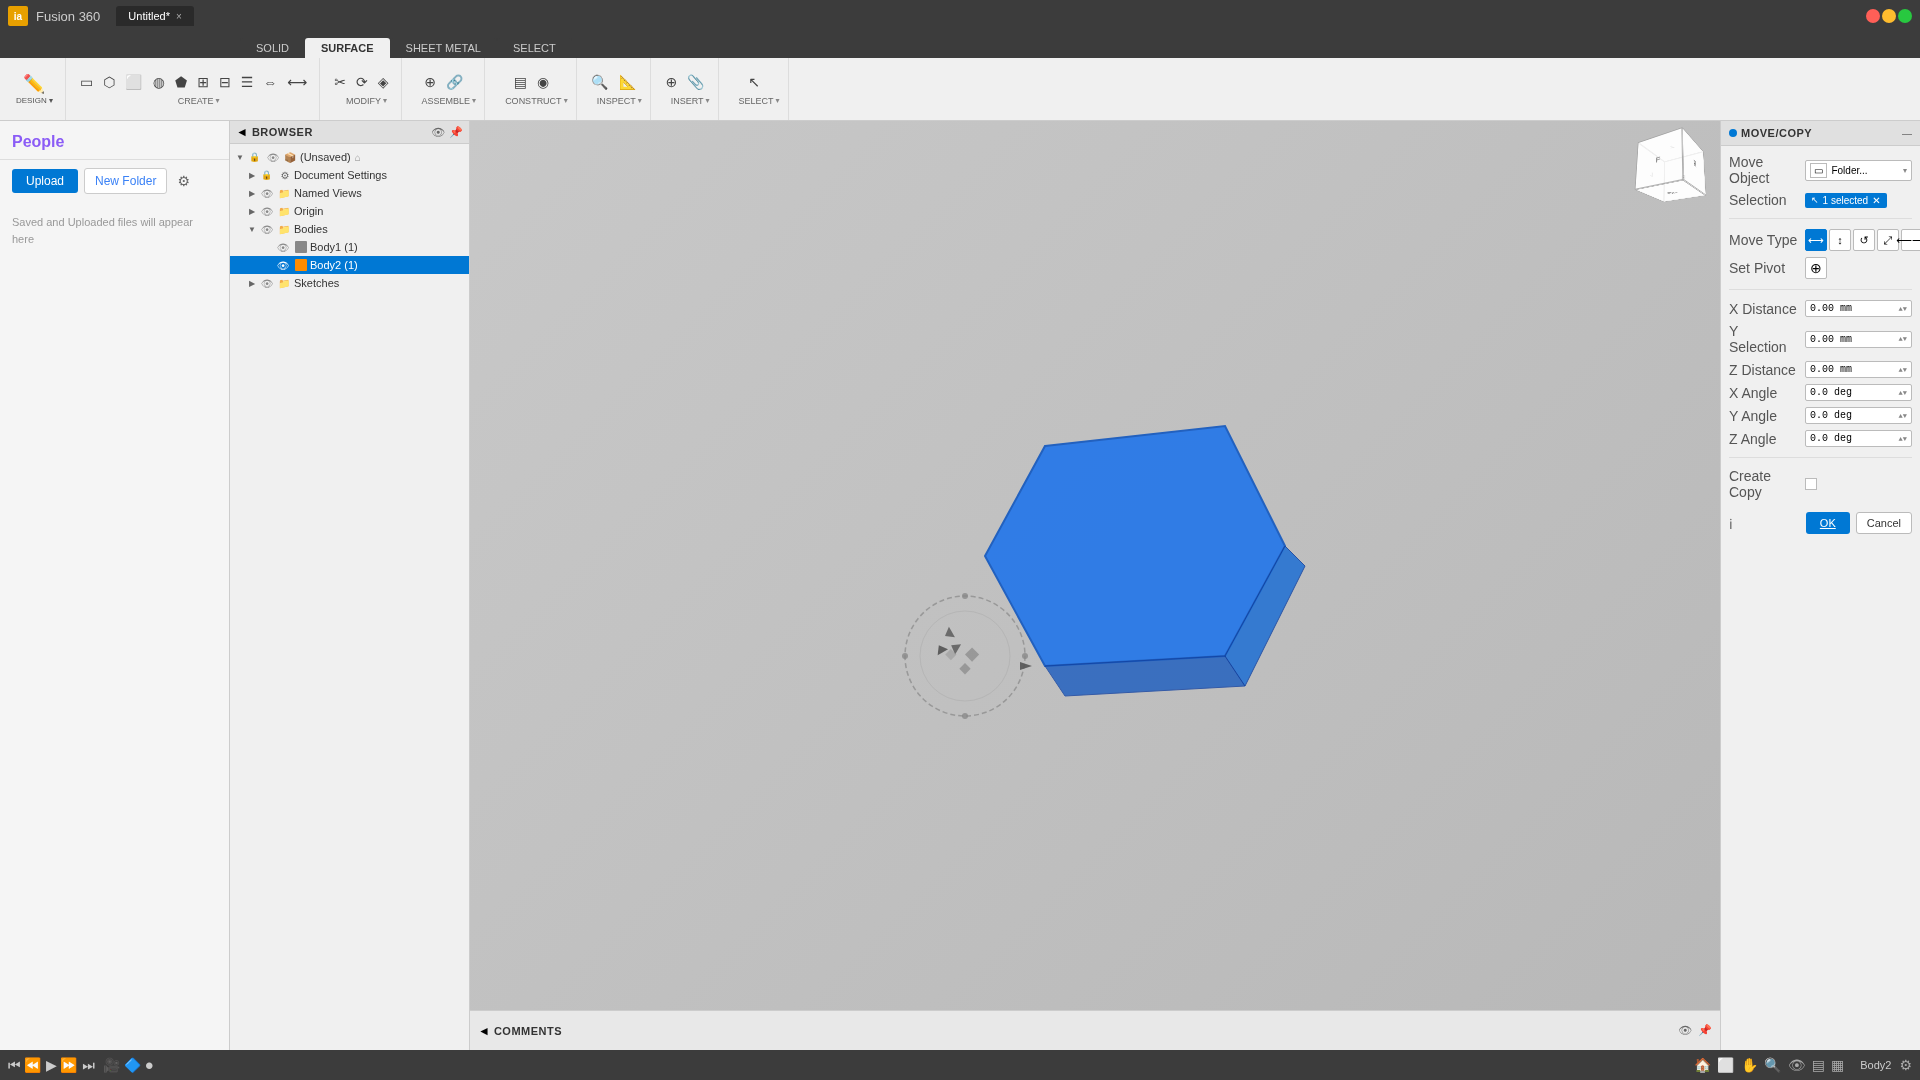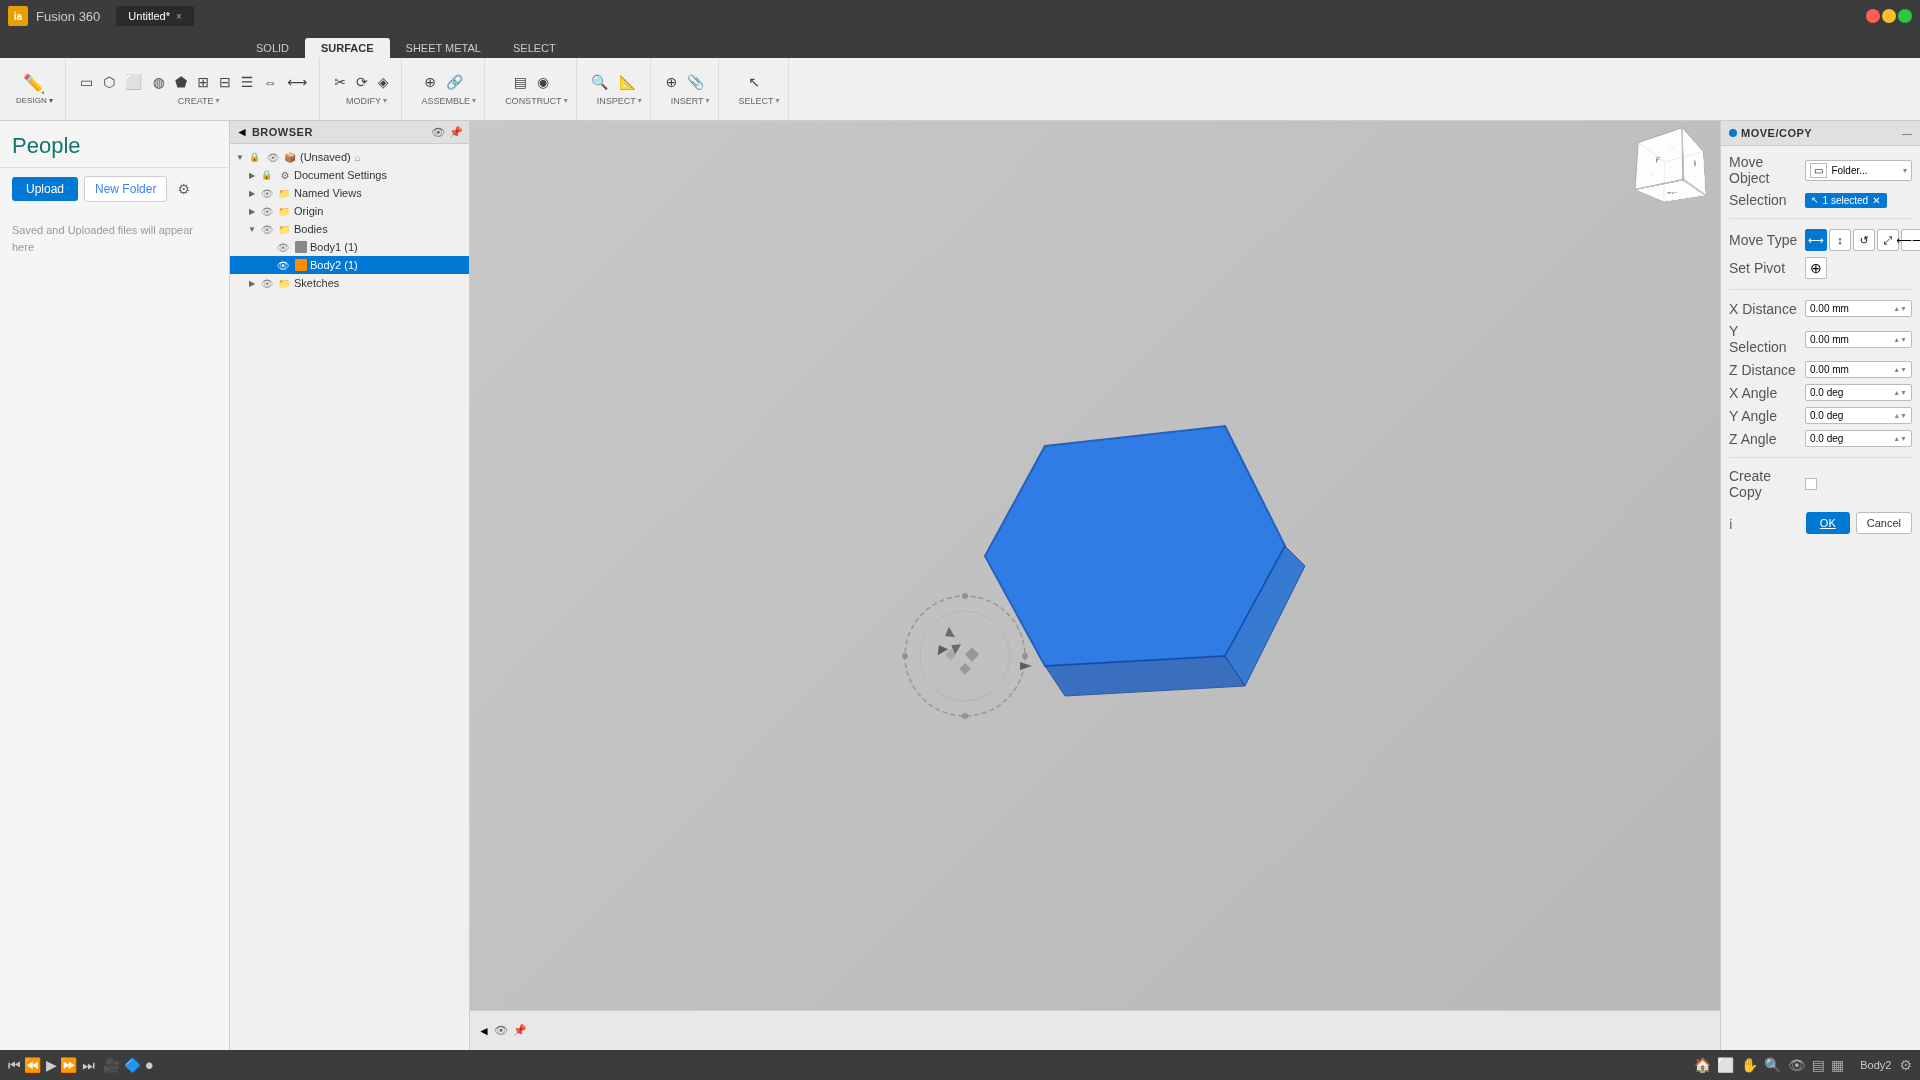--- a/index.html
+++ b/index.html
@@ -36,21 +36,21 @@
     .tb-btn-small .icon { font-size: 14px; color: #444; }
     .group-with-arrow { display: flex; align-items: center; margin-left: 10px; }
     .group-arrow { font-size: 8px; color: #888; margin-left: 2px; }
 
     
     #main-area { display: flex; flex: 1; overflow: hidden; }
 
     
     #left-sidebar { width: 230px; background: #f5f5f5; border-right: 1px solid #ccc; display: flex; flex-direction: column; flex-shrink: 0; }
     #people-header { padding: 12px 12px 8px; border-bottom: 1px solid #ddd; }
-    #people-header h2 { font-size: 22px; font-weight: 400; color: #0f766e; }
+    #people-header h2 { font-size: 16px; font-weight: 700; color: #8b5cf6; }
     #people-actions { display: flex; gap: 6px; padding: 8px 12px; align-items: center; }
     .btn-upload { background: #0078d4; color: white; border: none; padding: 5px 14px; border-radius: 3px; font-size: 12px; cursor: pointer; }
     .btn-new-folder { background: white; color: #3b82f6; border: 1px solid #ccc; padding: 5px 10px; border-radius: 3px; font-size: 12px; cursor: pointer; }
     .btn-settings { background: none; border: none; cursor: pointer; padding: 4px; color: #666; font-size: 14px; }
     #people-content { flex: 1; padding: 12px; }
     #people-content .empty-msg { font-size: 11px; color: #999; line-height: 1.5; }
 
     
     #viewport { flex: 1; display: flex; flex-direction: column; position: relative; background: #d4d4d4; }
     #browser-panel { position: absolute; left: 0; top: 0; bottom: 0; width: 240px; background: #f0f0f0; border-right: 1px solid #ccc; display: flex; flex-direction: column; z-index: 10; }
@@ -101,21 +101,21 @@
     #move-copy-body { padding: 8px; display: flex; flex-direction: column; gap: 6px; }
     .panel-row { display: flex; align-items: center; gap: 6px; }
     .panel-label { font-size: 14px; color: #555; width: 70px; flex-shrink: 0; }
     .panel-dropdown { background: white; border: 1px solid #bbb; padding: 2px 4px; font-size: 10px; display: flex; align-items: center; gap: 4px; cursor: pointer; border-radius: 2px; flex: 1; }
     .panel-dropdown .dd-arrow { margin-left: auto; font-size: 8px; color: #888; }
     .selection-badge { background: #0078d4; color: white; padding: 2px 6px; border-radius: 2px; font-size: 10px; display: flex; align-items: center; gap: 4px; }
     .selection-x { cursor: pointer; font-size: 10px; }
     .move-type-btns { display: flex; gap: 2px; }
     .mt-btn { width: 22px; height: 22px; background: white; border: 1px solid #bbb; border-radius: 2px; display: flex; align-items: center; justify-content: center; font-size: 11px; cursor: pointer; }
     .mt-btn.active { background: #0078d4; color: white; border-color: #0078d4; }
-    .panel-input { background: white; border: 1px solid #bbb; padding: 2px 4px; font-size: 10px; flex: 1; border-radius: 2px; display: flex; align-items: center; justify-content: space-between; }
+    .panel-input { background: white; border: 1px solid #bbb; padding: 2px 4px; font-size: 10px; flex: 1; border-radius: 2px; display: flex; align-items: center; justify-content: space-between; font-family: Liberation Mono, monospace; }
     .panel-input .input-arrow { font-size: 7px; color: #888; display: flex; flex-direction: column; }
     .set-pivot-btn { background: white; border: 1px solid #bbb; padding: 2px 4px; font-size: 14px; cursor: pointer; border-radius: 2px; display: flex; align-items: center; }
     .create-copy-row { display: flex; align-items: center; gap: 6px; }
     .checkbox-ctrl { width: 12px; height: 12px; border: 1px solid #bbb; background: white; display: flex; align-items: center; justify-content: center; }
     .panel-divider { border: none; border-top: 1px solid #ddd; margin: 4px 0; }
     .btn-ok { background: #0078d4; color: white; border: none; padding: 4px 14px; border-radius: 3px; font-size: 11px; cursor: pointer; text-decoration: underline; }
     .btn-cancel { background: white; color: #333; border: 1px solid #bbb; padding: 4px 10px; border-radius: 3px; font-size: 11px; cursor: pointer; }
     .btn-info { background: none; border: none; font-size: 14px; color: #666; cursor: pointer; }
     .panel-footer { display: flex; align-items: center; justify-content: space-between; padding: 4px 8px; }
 
@@ -442,20 +442,21 @@
             <div class="cube-face cube-right">R</div>
             <div class="cube-face cube-top">T</div>
             <div class="cube-face cube-bottom">Bo</div>
           </div>
         </div>
       </div>
     </div>
 
     <div id="comments-panel">
       <span>◄</span>
+      <span class="comments-title">COMMENTS</span>
       <div class="header-icons">
         <span style="font-size:11px;color:#666;cursor:pointer;">👁</span>
         <span style="font-size:11px;color:#666;cursor:pointer;">📌</span>
       </div>
     </div>
   </div>
 
   <div id="move-copy-panel">
     <div id="move-copy-header">
       <div class="panel-dot"></div>

